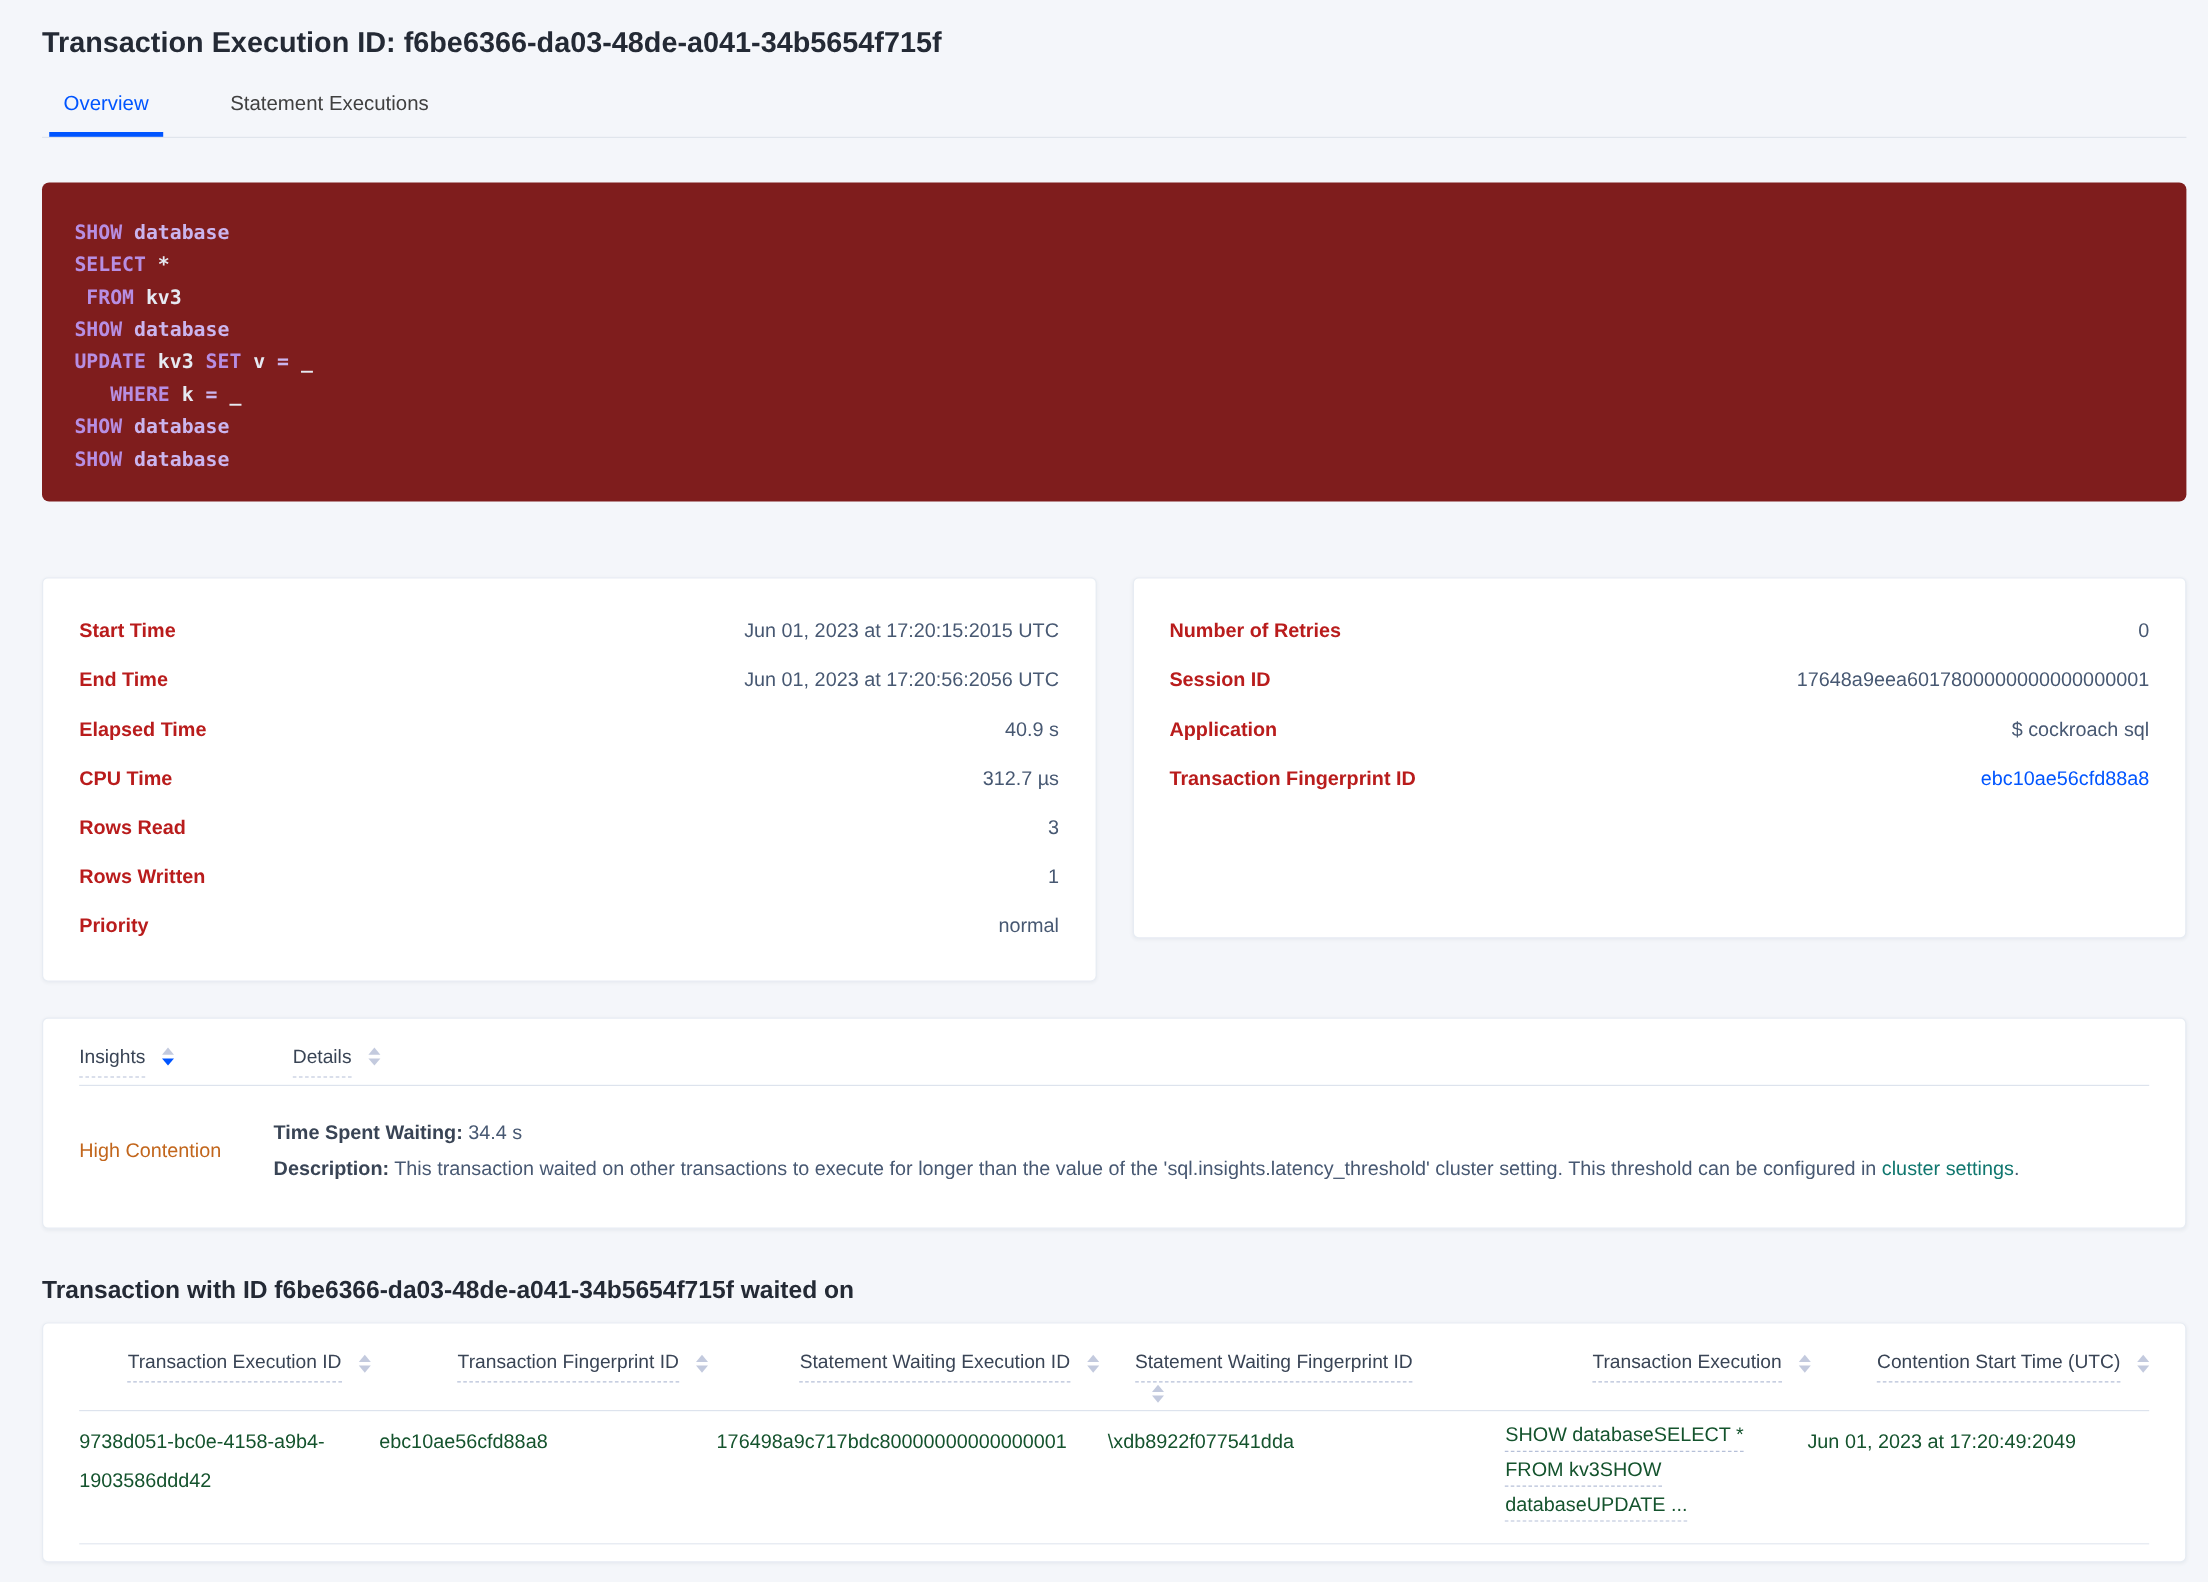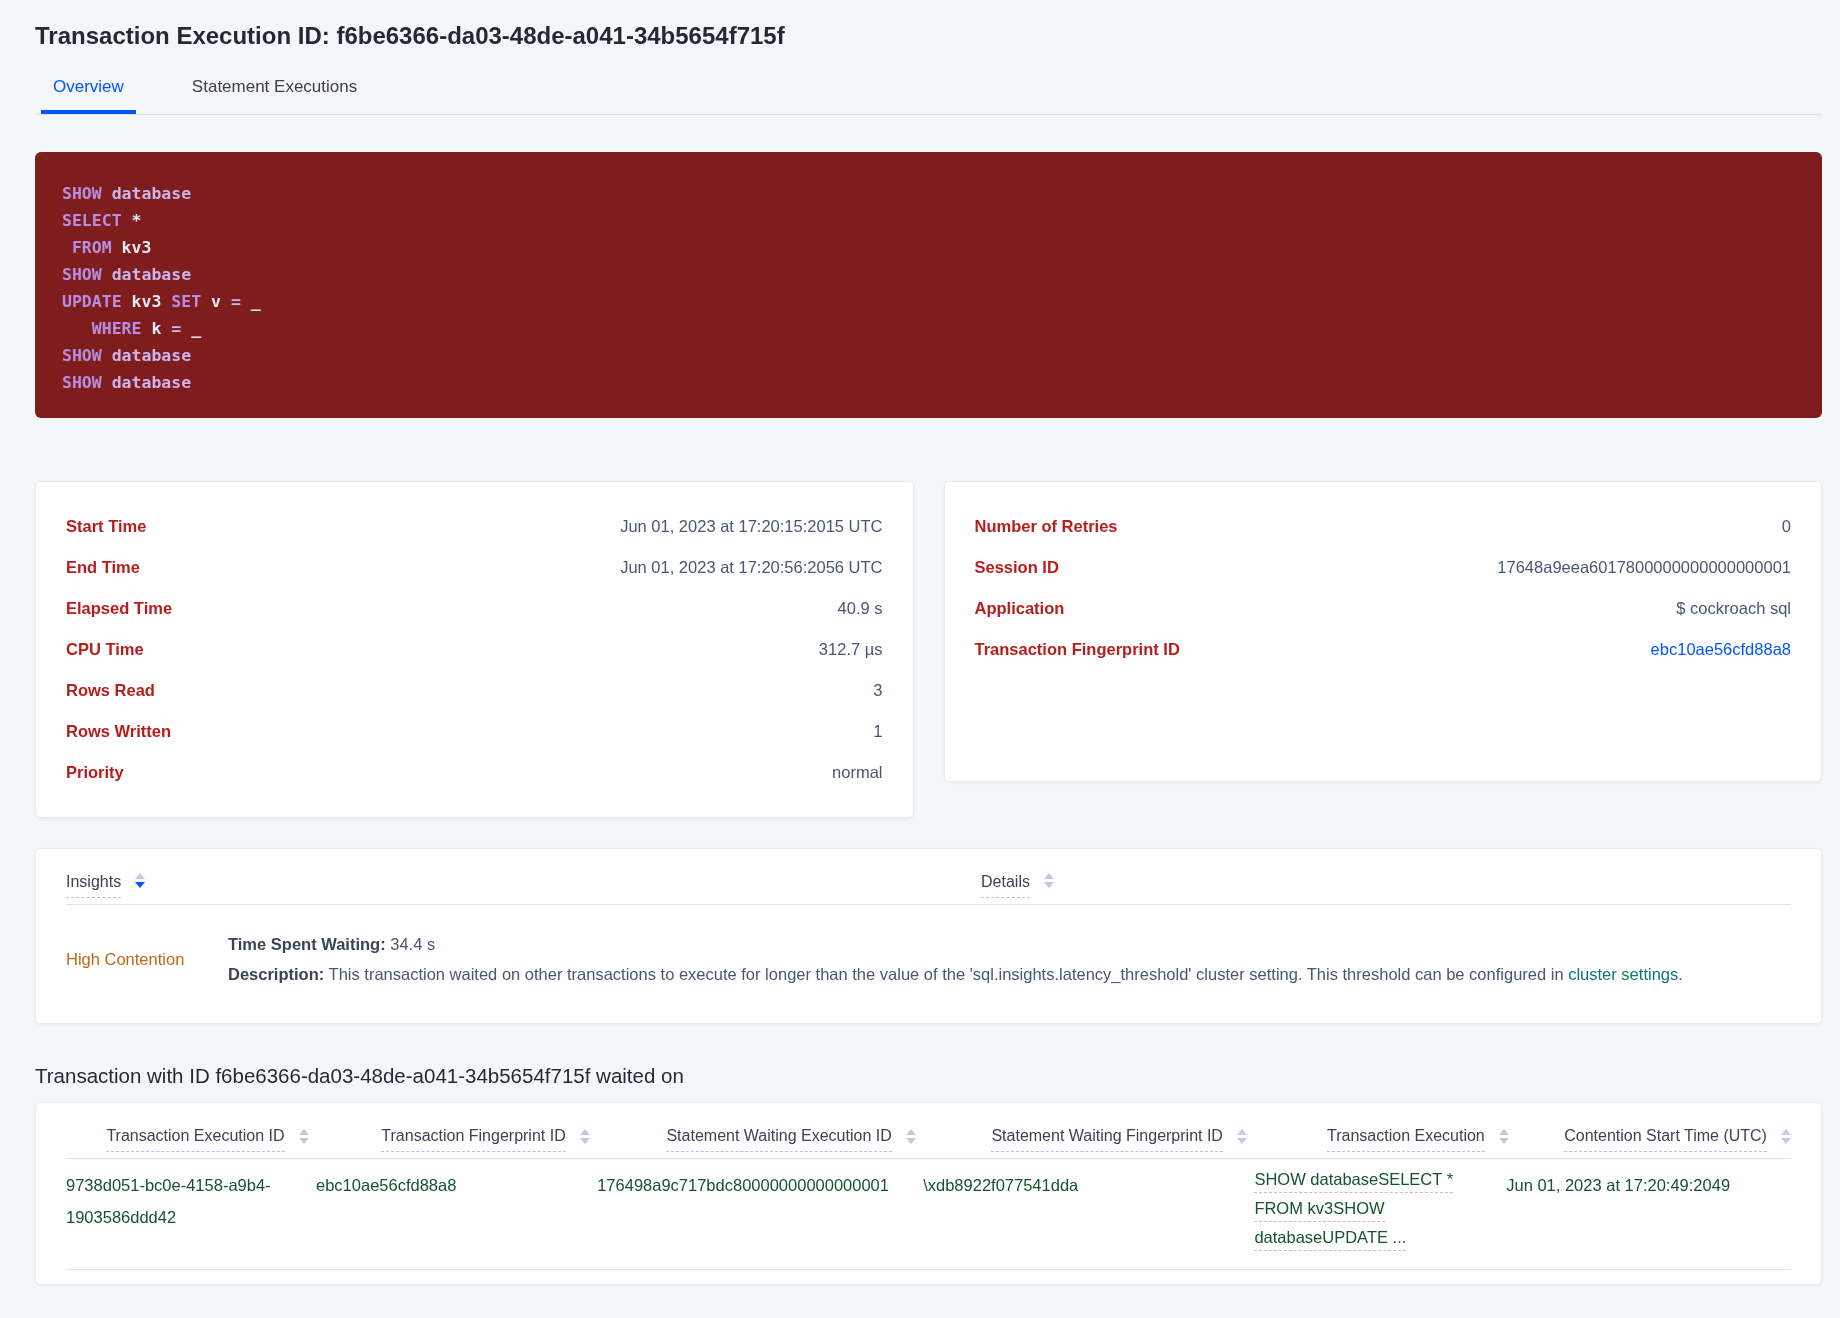--- a/index.html
+++ b/index.html
@@ -43,38 +43,38 @@
   .sort i { display:block; width:0; height:0; border-left:5px solid transparent; border-right:5px solid transparent; }
   .sort i.up { border-bottom:6px solid #c3cade; }
   .sort i.down { border-top:6px solid #c3cade; }
   .sort i.down.active { border-top-color:#0055ff; }
 
   
   .insights { margin-top:30px; padding:24px 30px 34px 30px; }
   .ithead { display:flex; align-items:flex-start; }
   .th-label { font-weight:400; font-size:16px; color:#394455; }
   .col-insights { width:162px; display:flex; align-items:flex-start; }
-  .col-details { flex:1; display:flex; align-items:flex-start; justify-content:center;margin-left:16px; }
+  .col-details { flex:1; display:flex; align-items:flex-start; justify-content:flex-start;margin-left:16px; }
   .ithr { border:none; border-top:1px solid #dde3ed; margin:6px 0 0 0; }
   .irow { display:flex; align-items:center; margin-top:24px; }
   .insight-cell { width:162px; color:#c2661c; font-size:16.5px; }
   .idetails { flex:1; font-size:16.5px; color:#475872; line-height:30px; }
   .b { font-weight:700; color:#394455; }
   a.inline-link { color:#0f766e; text-decoration:none; cursor:pointer; }
 
   
-  h2.waited-heading { font-size:20.5px; font-weight:400; color:#242a35; margin:40px 0 0 0; }
+  h2.waited-heading { font-size:20.5px; font-weight:700; color:#242a35; margin:40px 0 0 0; }
   .waited { margin-top:14px; padding:24px 30px 14px 30px; }
   .wthead { display:flex; align-items:flex-start; }
   .wth { display:flex; align-items:flex-start;justify-content:flex-end; }
   .wth .sort { margin-top:2px; }
   .c1 { width:15.8%; padding-right:30px; }
   .c2 { width:16.3%; padding-right:30px; }
   .c3 { width:18.9%; padding-right:30px; }
-  .c4 { width:19.2%; padding-right:30px; }
+  .c4 { width:19.2%; padding-right:30px;flex-direction:column; }
   .c5 { width:14.6%; padding-right:20px; }
   .c6 { width:15.2%; }
   .wthr { border:none; border-top:1px solid #dde3ed; margin:6px 0 0 0; }
   .wrow { display:flex; align-items:flex-start; margin-top:10px; font-size:16.5px; color:#14532d; }
   .wcell { line-height:32px; }
   .wcell.id { max-width:250px; overflow-wrap:break-word; }
   .execline { display:table; border-bottom:1px dashed #b6c0d8; padding-bottom:3px; margin-bottom:5px; line-height:20px; cursor:pointer; }
   .execline:last-child { margin-bottom:0; }
   .rowhr { border:none; border-top:1px solid #e3e8f0; margin:18px 0 0 0; }
 </style>

